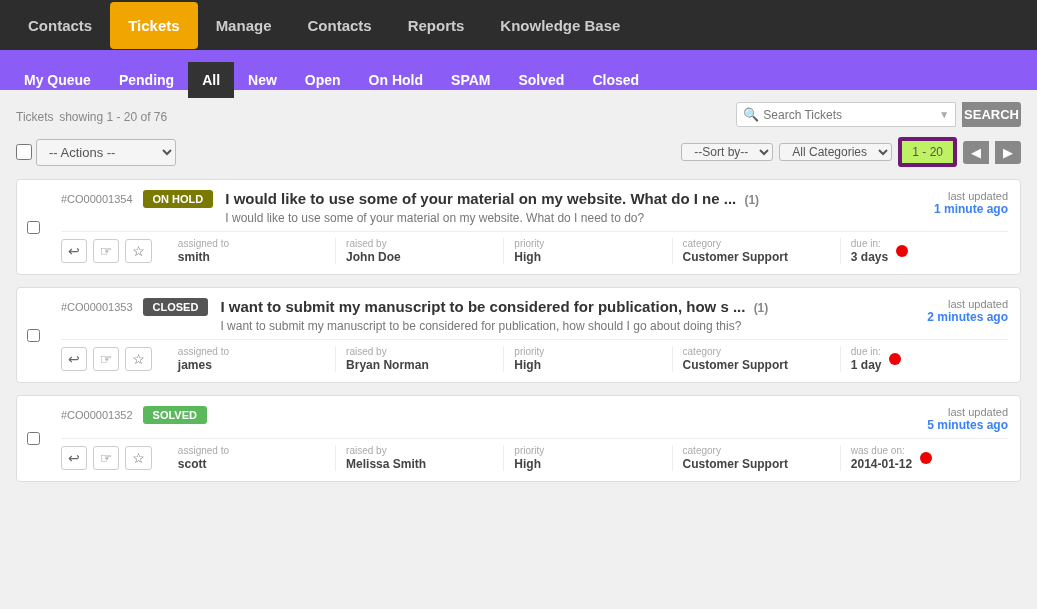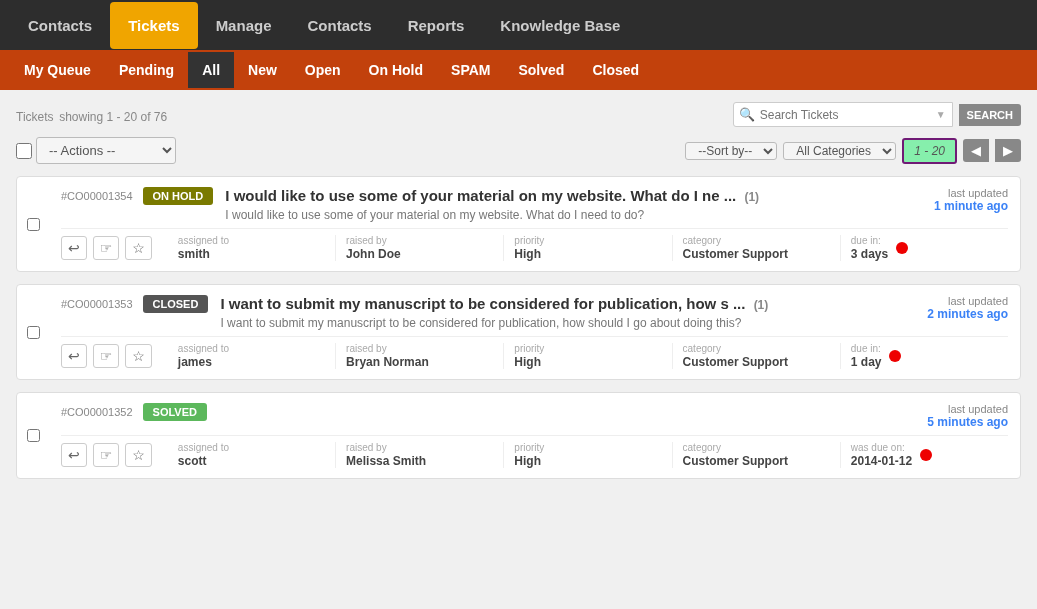--- a/index.html
+++ b/index.html
@@ -21,23 +21,23 @@
       font-weight: bold;
     }
     .top-nav a.active {
       background: #f0a500;
       color: #fff;
       border-radius: 4px;
     }
 
     
     .sub-nav {
-      background: #c2410c;
-      display: flex;
-      align-items: center;
+      background: #8b5cf6;
+      display: flex;
+      align-items: flex-start;
       padding: 12px 10px;
       height: 40px;
     }
     .sub-nav a {
       color: #fff;
       text-decoration: none;
       padding: 10px 14px;
       font-size: 14px;
       font-weight: bold;
     }
@@ -88,22 +88,22 @@
       border: none;
       outline: none;
       font-size: 12px;
       width: 180px;
       color: #999;
     }
     .search-btn {
       background: #888;
       color: #fff;
       border: none;
-      padding: 5px 8px;
-      font-size: 11px;
+      padding: 5px 2px;
+      font-size: 13px;
       font-weight: bold;
       cursor: pointer;
       border-radius: 0 3px 3px 0;
     }
 
     
     .toolbar-row {
       display: flex;
       align-items: center;
       justify-content: space-between;
@@ -137,27 +137,26 @@
     .sort-select, .cat-select {
       background: #f5f5f5;
       border: 1px solid #bbb;
       border-radius: 3px;
       padding: 0 8px;
       font-size: 12px;
       color: #555;
       cursor: pointer;
     }
     .page-info {
-      background: #86efac;
-      border: 2px solid #701a75;
+      background: #bef264;
+      border: 4px solid #701a75;
       border-radius: 3px;
       padding: 4px 10px;
       font-size: 12px;
       color: #555;
-      font-style: italic;
     }
     .nav-btn {
       background: #888;
       border: none;
       color: #fff;
       padding: 4px 8px;
       cursor: pointer;
       font-size: 13px;
     }
     .nav-btn.prev { border-radius: 3px 0 0 3px; }

